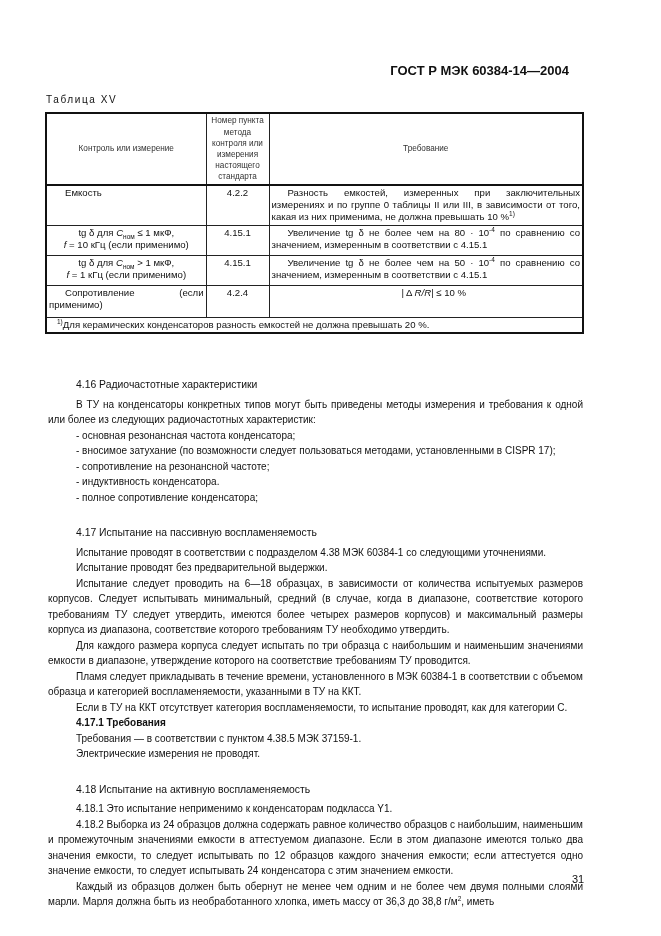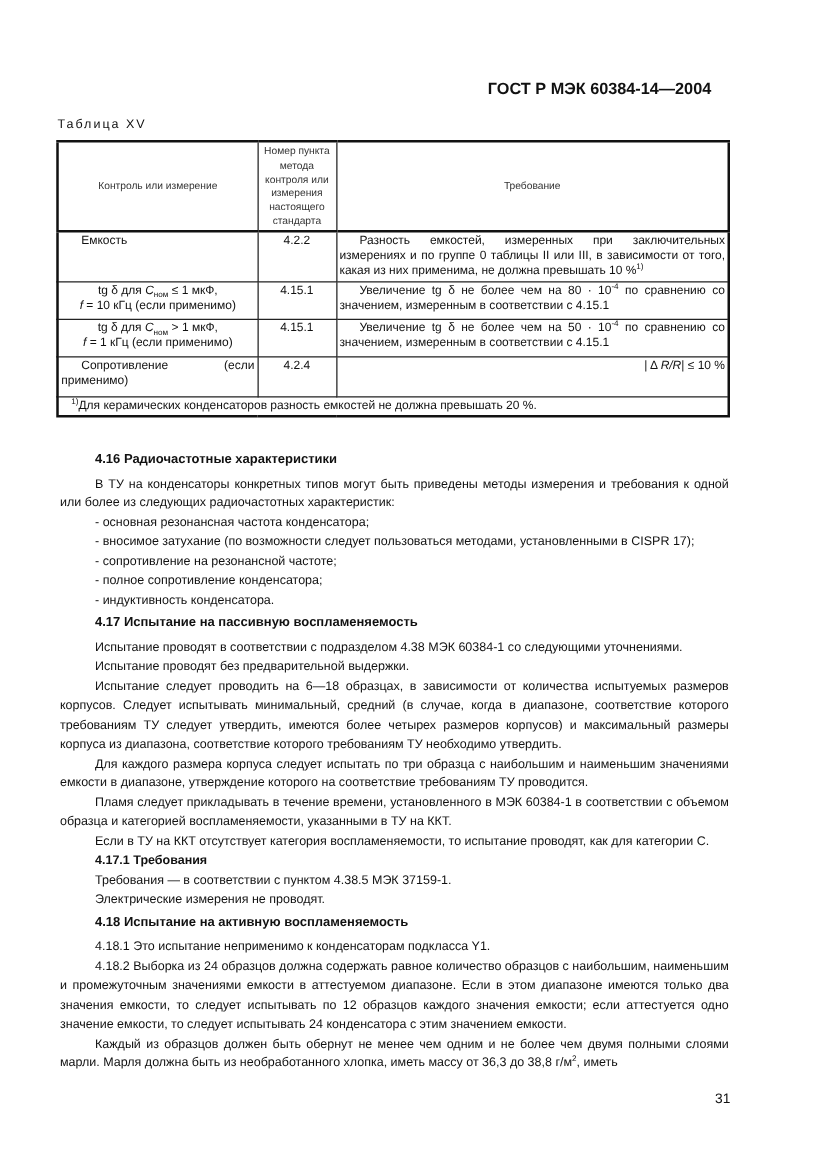--- a/index.html
+++ b/index.html
@@ -10,28 +10,28 @@
   table.t { position: absolute; top: 112px; left: 45px; width: 539px; border-collapse: collapse;
             font-size: 9.6px; line-height: 12.2px; table-layout: fixed; }
   table.t td { border: 1px solid #222; padding: 1px 2px; vertical-align: top; }
   table.t tr.head td { border-top: 2px solid #111; border-bottom: 2px solid #111;
                        text-align: center; vertical-align: middle; font-size: 8.2px; line-height: 11.2px;
                        color: #333; height: 68px; }
   table.t td.c1 { text-indent: 16px; }
   table.t td.c2 { text-align: center; }
   table.t td.c3 { text-align: justify; text-indent: 16px; }
   table.t td.c1c { text-align: center; }
-  table.t td.nojust { text-align: right; margin-top: 28px; }
+  table.t td.nojust { text-align: center; margin-top: 28px; }
   table.t tr.foot td { border-bottom: 2px solid #111; text-indent: 8px; }
   table.t table, table.t { border-left: 2px solid #111; border-right: 2px solid #111; }
   sub, sup { font-size: 6.5px; line-height: 0; }
   .body { position: absolute; top: 357px; left: 48px; width: 535px; font-size: 10px; line-height: 15.5px; }
   .body p { margin: 0; text-align: justify; text-indent: 28px; }
   .body p.li { text-indent: 28px; }
-  .body h3 { margin: 3px 0 4px 28px; font-size: 10.4px; font-weight: bold; }
+  .body h3 { margin: 20px 0 4px 28px; font-size: 10.4px; font-weight: normal; }
   .body p.sub { text-indent: 28px; font-weight: bold; }
   .pagenum { position: absolute; top: 873px; left: 572px; font-size: 11px; }
 </style>
 </head>
 <body>
 
 <div class="hdr">ГОСТ Р МЭК 60384-14—2004</div>
 
 <div class="tcap">Таблица XV</div>
 
@@ -72,22 +72,22 @@
   </tr>
 </tbody>
   </table>
 
 <div class="body">
   <h3>4.16  Радиочастотные характеристики</h3>
   <p>В ТУ на конденсаторы конкретных типов могут быть приведены методы измерения и требования к одной или более из следующих радиочастотных характеристик:</p>
   <p class="li">- основная резонансная частота конденсатора;</p>
   <p class="li">- вносимое затухание (по возможности следует пользоваться методами, установленными в CISPR 17);</p>
   <p class="li">- сопротивление на резонансной частоте;</p>
+  <p class="li">- индуктивность конденсатора.</p>
   <p class="li">- полное сопротивление конденсатора;</p>
-  <p class="li">- индуктивность конденсатора.</p>
 
   <h3>4.17  Испытание на пассивную воспламеняемость</h3>
   <p>Испытание проводят в соответствии с подразделом 4.38 МЭК 60384-1 со следующими уточнениями.</p>
   <p>Испытание проводят без предварительной выдержки.</p>
   <p>Испытание следует проводить на 6—18 образцах, в зависимости от количества испытуемых размеров корпусов. Следует испытывать минимальный, средний (в случае, когда в диапазоне, соответствие которого требованиям ТУ следует утвердить, имеются более четырех размеров корпусов) и максимальный размеры корпуса из диапазона, соответствие которого требованиям ТУ необходимо утвердить.</p>
   <p>Для каждого размера корпуса следует испытать по три образца с наибольшим и наименьшим значениями емкости в диапазоне, утверждение которого на соответствие требованиям ТУ проводится.</p>
   <p>Пламя следует прикладывать в течение времени, установленного в МЭК 60384-1 в соответствии с объемом образца и категорией воспламеняемости, указанными в ТУ на ККТ.</p>
   <p>Если в ТУ на ККТ отсутствует категория воспламеняемости, то испытание проводят, как для категории C.</p>
   <p class="sub">4.17.1  Требования</p>
   <p>Требования — в соответствии с пунктом 4.38.5 МЭК 37159-1.</p>

